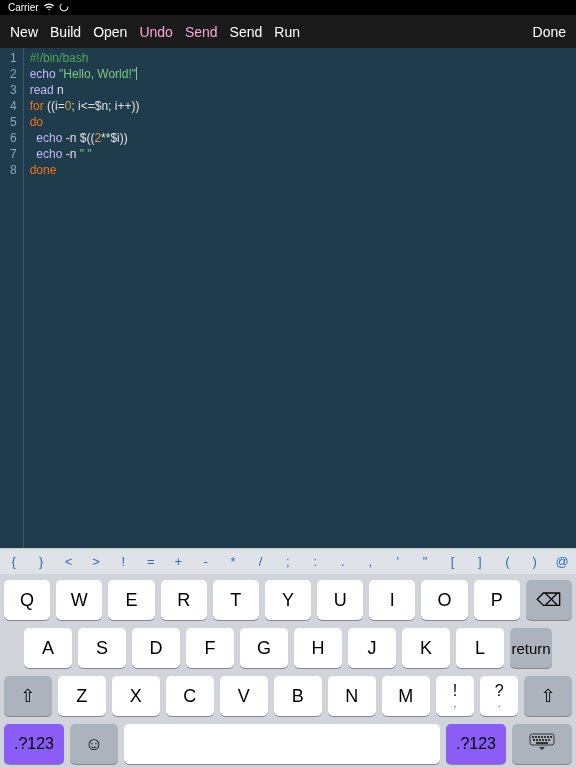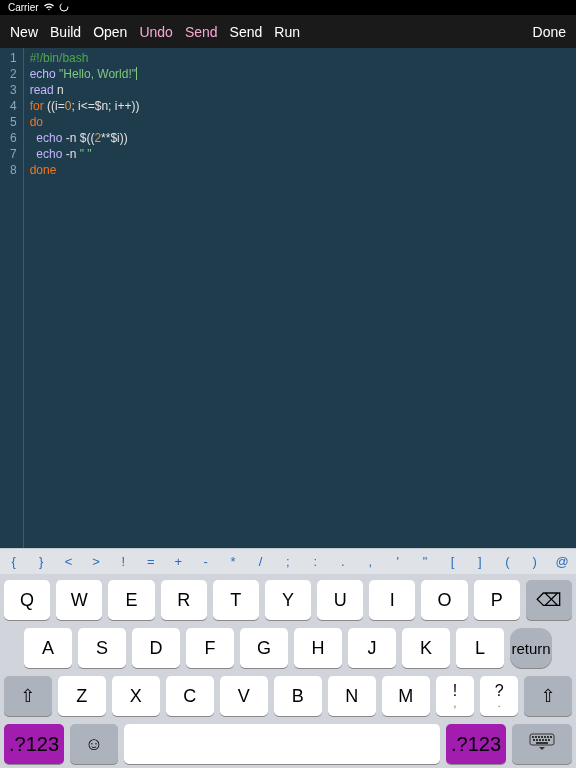--- a/index.html
+++ b/index.html
@@ -39,22 +39,22 @@
 .sym-row { background: #dfe3e8; height: 26px; display: flex; justify-content: space-around; align-items: center; font-family: Menlo, monospace; font-size: 13px; color: #2a6db8; border-top: 1px solid #c4cad2; }
 .sym-row span { flex: 1; text-align: center; cursor: pointer; }
 
 
 .keyboard { background: #d1d5db; padding: 6px 4px 4px 4px; display: flex; flex-direction: column; gap: 8px; }
 .kb-row { display: flex; gap: 6px; justify-content: center; }
 .key { background: #fff; border-radius: 5px; box-shadow: 0 1px 0 #888; height: 40px; display: flex; align-items: center; justify-content: center; font-size: 18px; color: #000; cursor: pointer; user-select: none; }
 .key.letter { width: 48px; }
 .key.shift { width: 60px; background: #adb3bd; }
 .key.bksp { width: 48px; background: #adb3bd; }
-.key.return { width: 80px; background: #adb3bd; font-size: 15px; border-radius: 12px; }
-.key.mode { width: 60px; background: #a21caf; font-size: 20px; text-align: right; }
+.key.return { width: 80px; background: #adb3bd; font-size: 15px; }
+.key.mode { width: 60px; background: #8b5cf6; font-size: 16px; text-align: right; }
 .key.emoji { width: 48px; background: #adb3bd; font-size: 18px; }
 .key.space { flex: 1; background: #fff; }
 .key.hide { width: 60px; background: #adb3bd; }
 .row2 { padding: 0 20px; }
 .punct { flex-direction: column; line-height: 1; font-size: 16px; }
 .punct small { font-size: 10px; color: #555; }
 </style>
 </head>
 <body>
 

